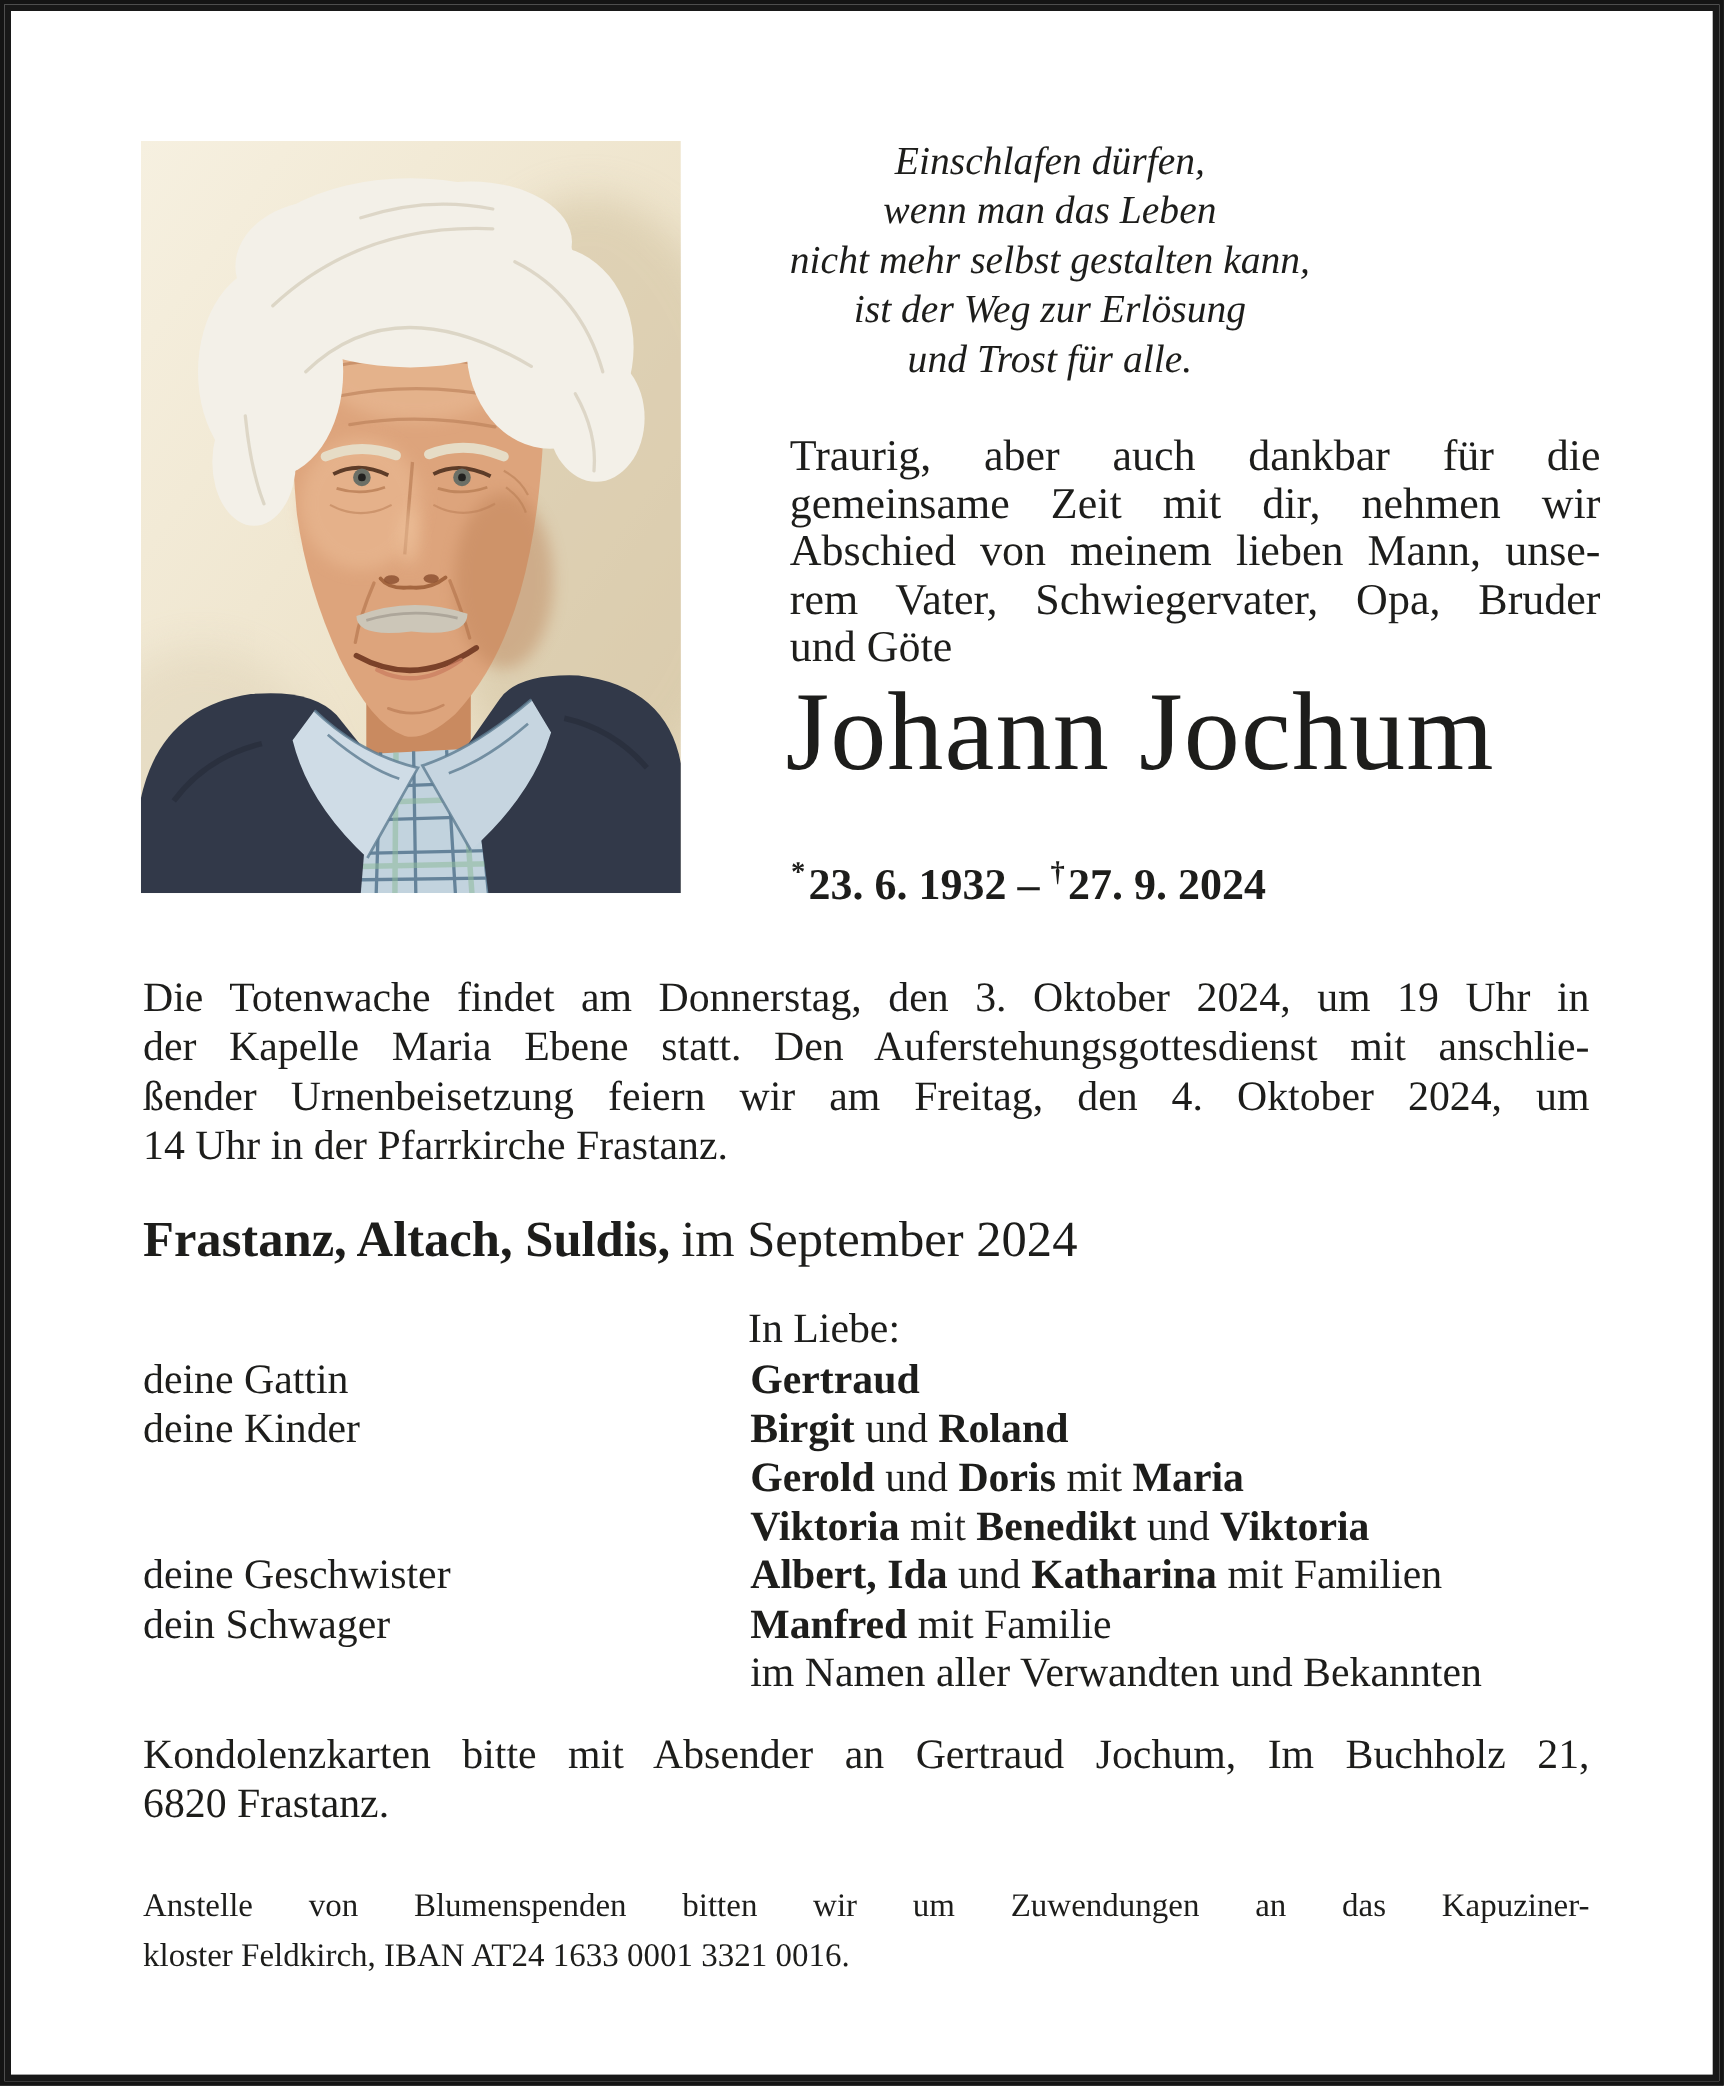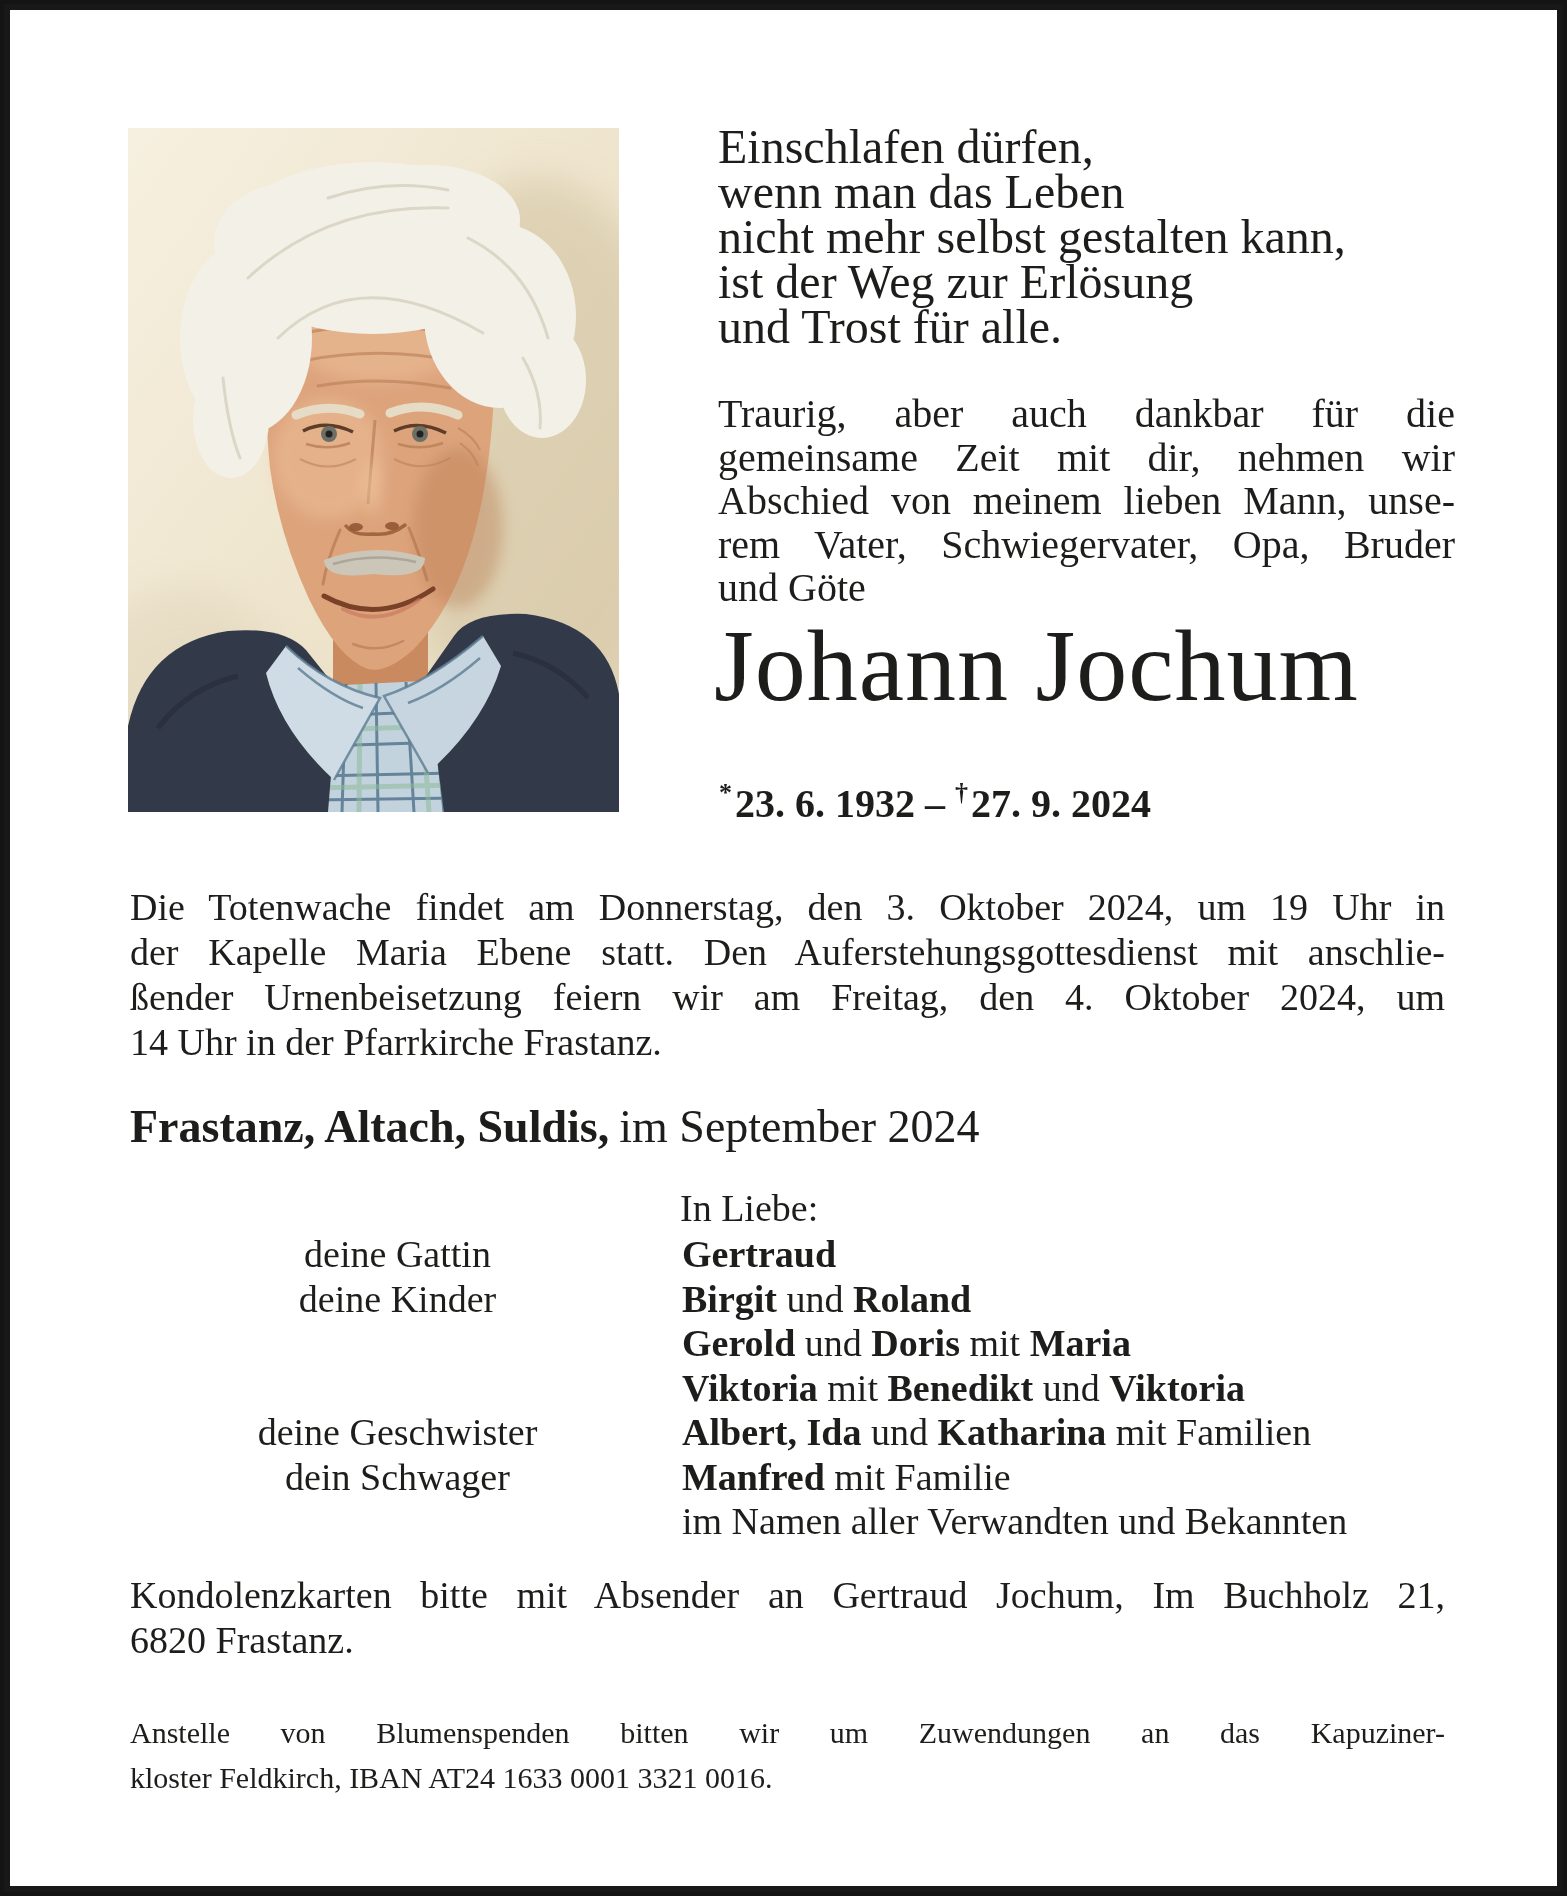--- a/index.html
+++ b/index.html
@@ -5,21 +5,21 @@
   html,body{margin:0;padding:0;background:#141414;}
   .stage{position:relative;width:1567px;height:1896px;background:#141414;overflow:hidden;
          font-family:"Liberation Serif","DejaVu Serif",serif;color:#1d1d1b;}
   .paper{position:absolute;inset:9px;background:#ffffff;}
   .sheet{position:absolute;inset:4px;border:6px solid #181818;background:#ffffff;}
   .abs{position:absolute;}
   
   .photo{left:128px;top:128px;width:491px;height:684px;overflow:hidden;}
   .photo svg{display:block;width:100%;height:100%;}
   
-  .verse{left:718px;top:124px;font-size:48px;line-height:45px;white-space:nowrap;}
+  .verse{left:718px;top:124px;font-style:italic;font-size:36px;line-height:45px;white-space:nowrap;text-align:center;}
   
   .farewell{left:718px;top:392px;width:737px;font-size:40px;line-height:43.5px;}
   
   .name{left:714px;top:611px;font-size:102px;line-height:110px;letter-spacing:1px;white-space:nowrap;}
   
   .dates{left:719px;top:778px;font-size:40px;font-weight:bold;white-space:nowrap;}
   .dates .sym{font-size:26px;vertical-align:16px;margin-right:3px;}
   .dates .sep{margin:0 10px;}
   
   .service{left:130px;top:885px;width:1315px;font-size:38px;line-height:45px;}
@@ -28,21 +28,21 @@
   .just .line{text-align:justify;text-align-last:justify;}
   .just .line:last-child{text-align-last:left;}
   
   .dateline{left:130px;top:1100px;font-size:46px;white-space:nowrap;}
   .dateline .places{font-weight:bold;}
   .dateline .rest{margin-left:10px;}
   
   .inliebe{left:680px;top:1186px;font-size:38px;}
   .family{left:130px;top:1232px;font-size:38px;}
   .fam-row{display:flex;line-height:44.5px;}
-  .fam-label{width:535px;text-align:center;flex:none;white-space:nowrap;}
+  .fam-label{width:535px;text-align:left;flex:none;white-space:nowrap;}
   .fam-names{margin-left:17px;white-space:nowrap;font-family:Liberation Serif, serif;}
   .fam-names .b{font-weight:bold;}
 </style>
 </head>
 <body>
 
 <div class="stage">
   <div class="paper"></div>
   <div class="sheet"></div>
 

